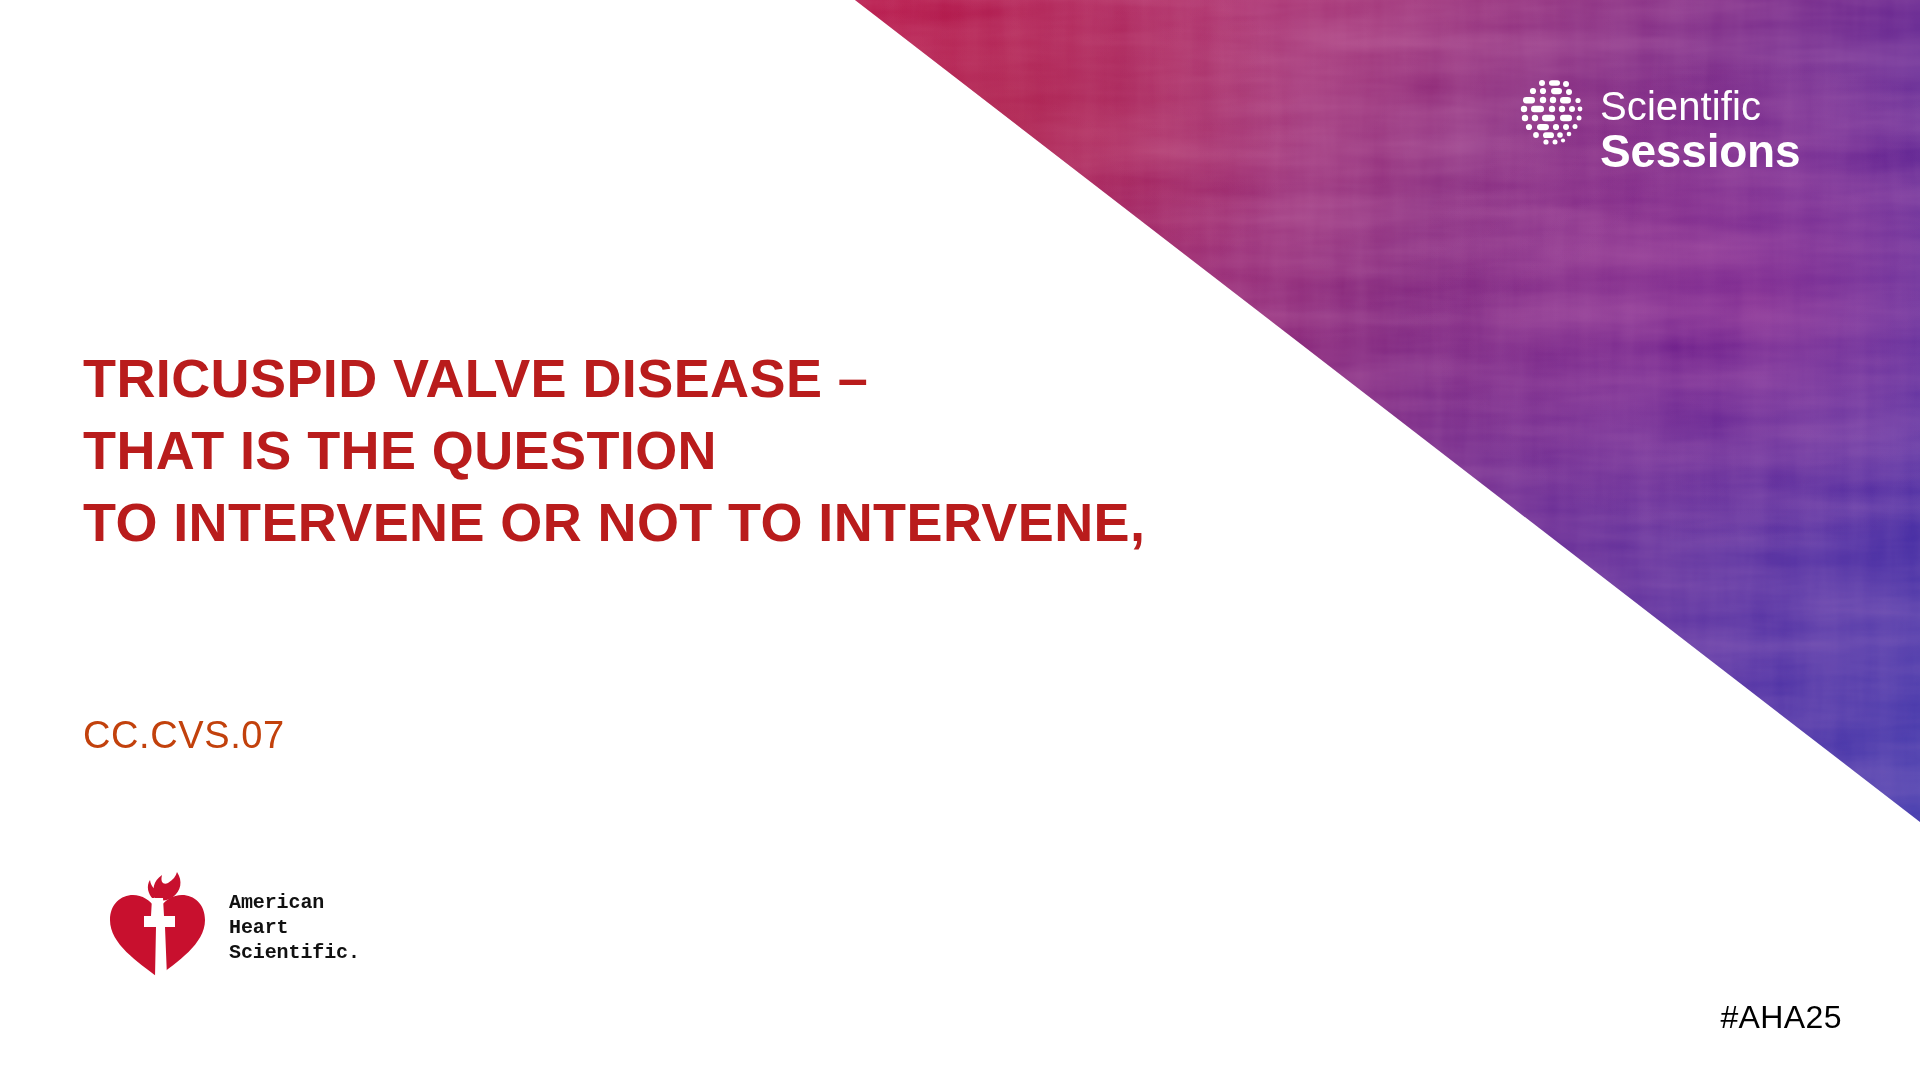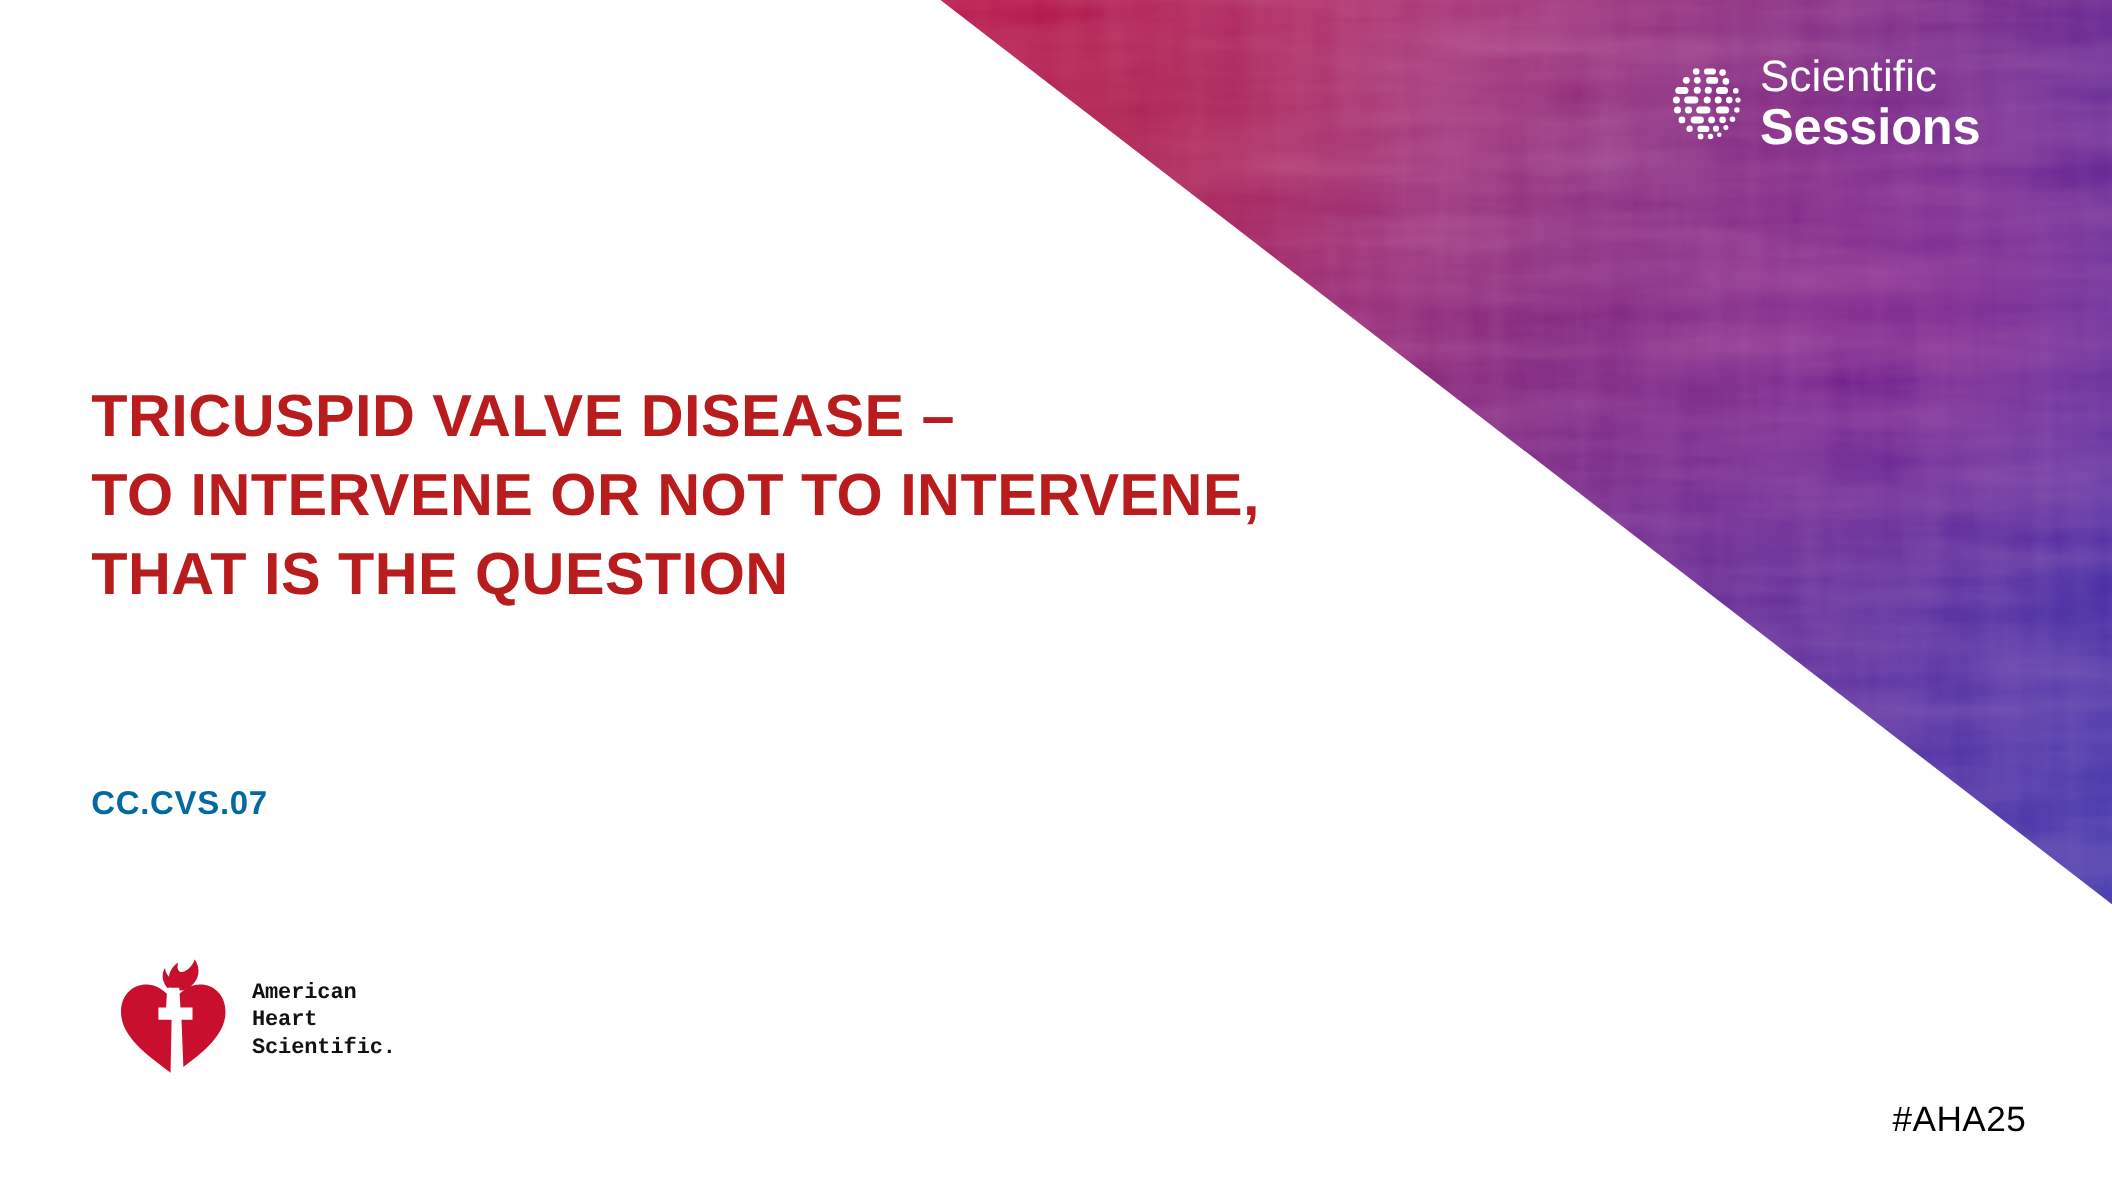--- a/index.html
+++ b/index.html
@@ -61,21 +61,21 @@
     pointer-events:none;
   }
 
   
   #ss-logo {
     position:absolute;
     left:1516px; top:50px;
     display:flex; align-items:center; gap:14px;
   }
   #ss-globe { width:70px; height:70px; flex:0 0 auto; }
-  #ss-wordmark { color:#ffffff; line-height:1; }
+  #ss-wordmark { color:#ffffff; line-height:1;margin-top:36px; }
   #ss-line1 {
     font-size:40px; font-weight:400; letter-spacing:.1px;
     font-family:"Liberation Sans", sans-serif;
   }
   #ss-line2 {
     font-size:46px; font-weight:700; letter-spacing:-.2px;
     margin-top:2px;
     font-family:"Liberation Sans", sans-serif;
   }
 
@@ -93,24 +93,24 @@
     letter-spacing:.4px;
     color:#b91c1c;
     white-space:nowrap;
   }
 
   
   #session-code {
     position:absolute;
     left:83px; top:714px;
     font-family:"Liberation Sans", sans-serif;
-    font-size:30px;
-    font-weight:700;
+    font-size:38px;
+    font-weight:400;
     letter-spacing:.6px;
-    color:#0369a1;
+    color:#c2410c;
   }
 
   
   #aha-logo {
     position:absolute;
     left:100px; top:872px;
     display:flex; align-items:center; gap:14px;
   }
   #aha-mark { width:115px; height:110px; flex:0 0 auto; }
   #aha-text {
@@ -212,22 +212,22 @@
       </g>
     </svg>
     <div id="ss-wordmark">
       <div id="ss-line1">Scientific</div>
       <div id="ss-line2">Sessions</div>
     </div>
   </div>
 
   <div id="title-block">
     <div class="title-line">TRICUSPID VALVE DISEASE –</div>
+    <div class="title-line">THAT IS THE QUESTION</div>
     <div class="title-line">TO INTERVENE OR NOT TO INTERVENE,</div>
-    <div class="title-line">THAT IS THE QUESTION</div>
   </div>
 
   <div id="session-code">CC.CVS.07</div>
 
   <div id="aha-logo">
     <svg id="aha-mark" viewBox="0 0 115 110" aria-hidden="true">
 
       <path d="M57.5 105 C38 90 10 72 10 48 C10 32 21 23 33 23 C42 23 50 28 57.5 38
                C65 28 73 23 82 23 C94 23 105 32 105 48 C105 72 77 90 57.5 105 Z" fill="#C8102E"></path>
 

